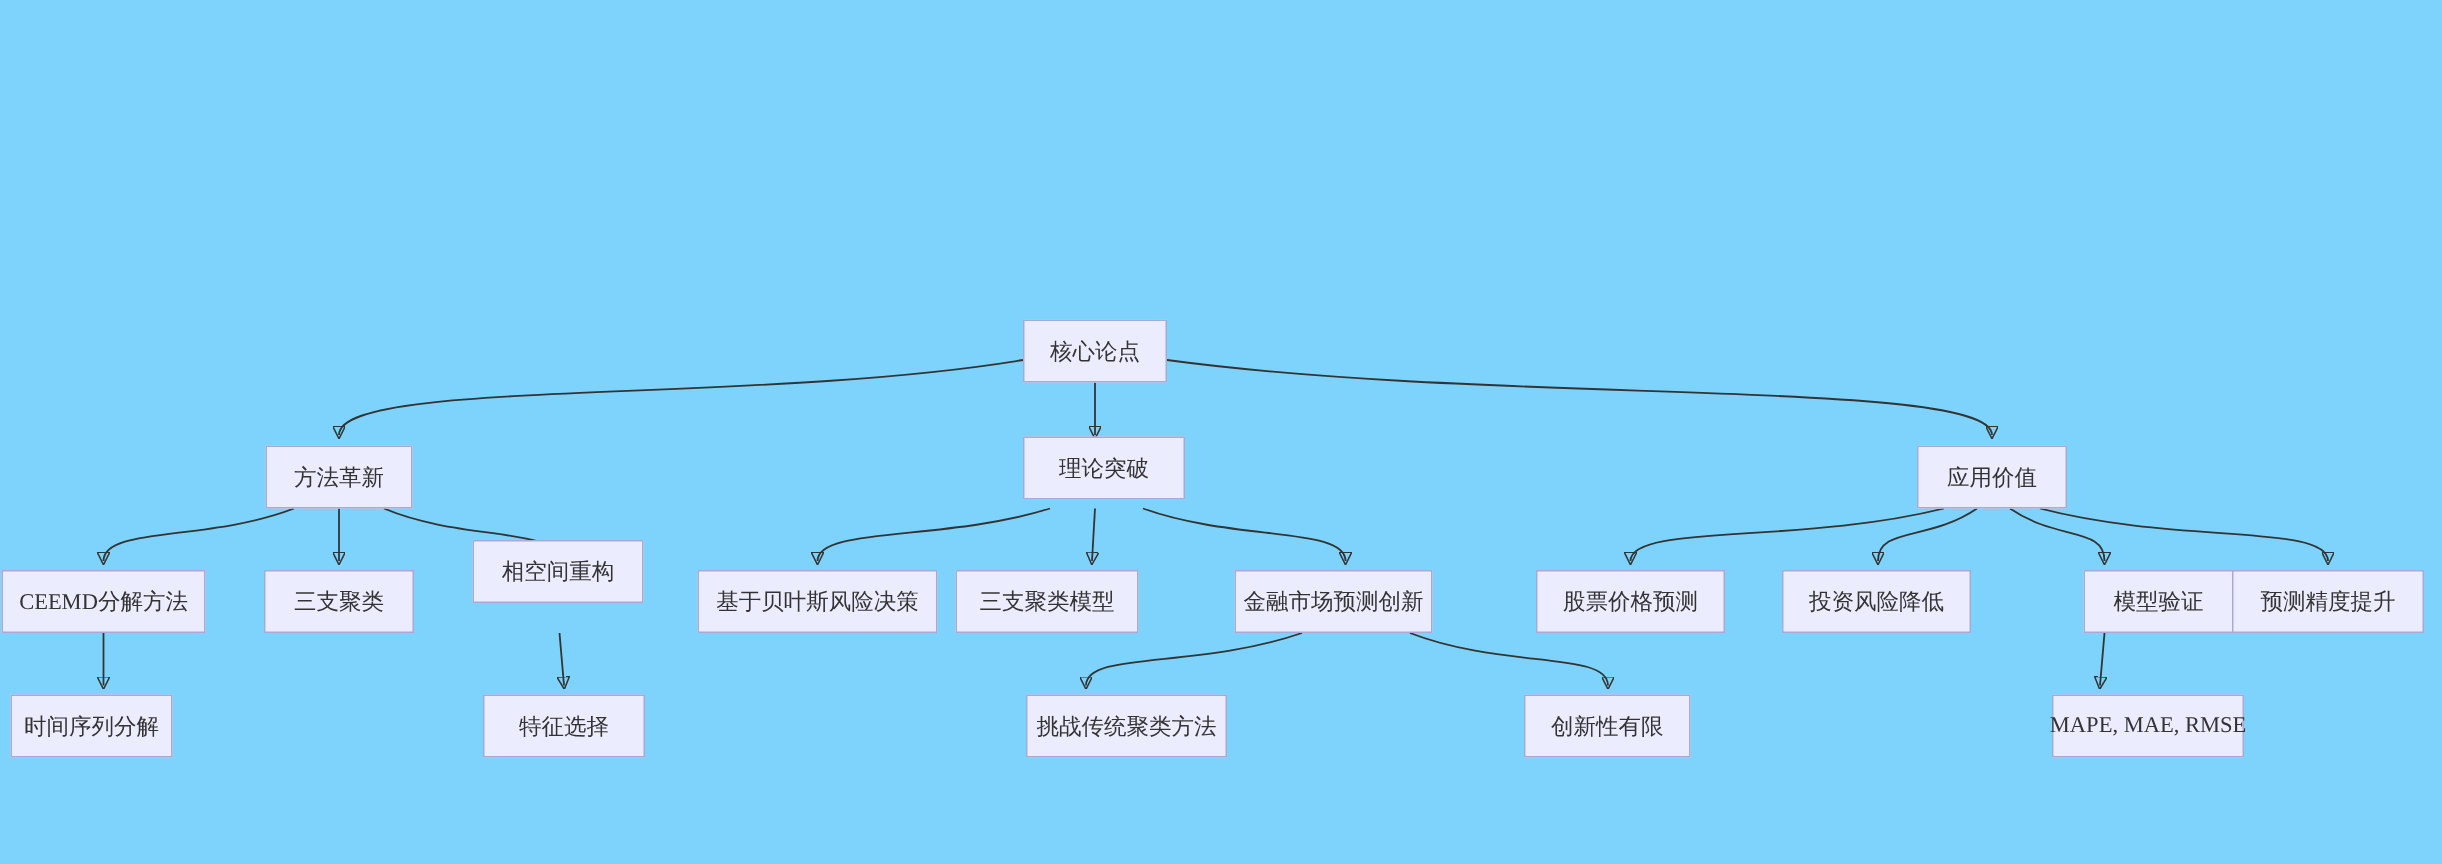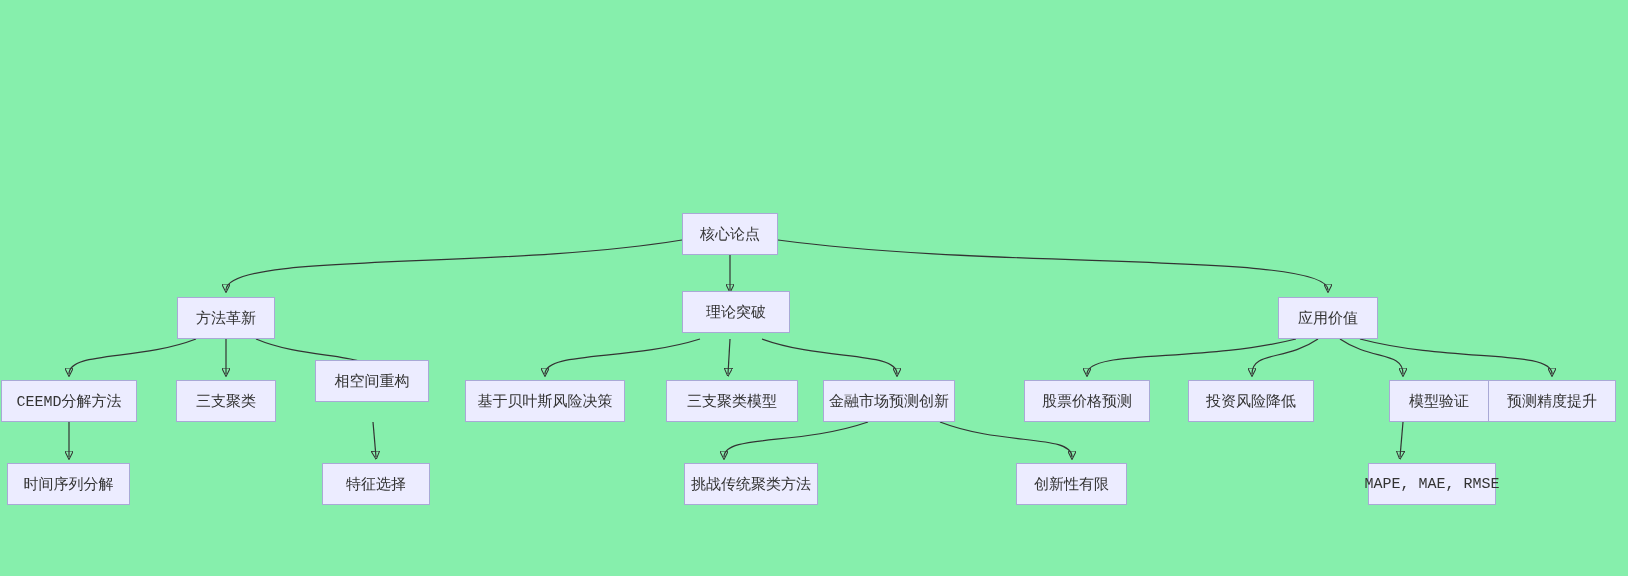--- a/index.html
+++ b/index.html
@@ -1,20 +1,20 @@
 <!DOCTYPE html>
 <html><head>
 <meta charset="utf-8">
 <style>
   html,body{margin:0;padding:0;background:#ffffff;}
   .canvas{
     position:relative;
     width:1628px;height:576px;
-    background:#86efac;
-    font-family:Liberation Mono, monospace;
+    background:#7dd3fc;
+    font-family:Liberation Serif, serif;
     overflow:hidden;
   }
   svg.edges{position:absolute;left:0;top:0;width:1628px;height:576px;}
   svg.edges path{fill:none;stroke:#333333;stroke-width:1.2px;}
   .node{
     position:absolute;
     height:42px;
     background:#ECECFF;
     border:1px solid #A9A9D6;
     color:#333333;
@@ -59,26 +59,26 @@
   <div class="node" style="left:682px;top:213px;width:96px">核心论点</div>
 
   <div class="node" style="left:177px;top:297px;width:98px">方法革新</div>
   <div class="node" style="left:682px;top:291px;width:108px">理论突破</div>
   <div class="node" style="left:1278px;top:297px;width:100px">应用价值</div>
 
   <div class="node" style="left:1px;top:380px;width:136px">CEEMD分解方法</div>
   <div class="node" style="left:176px;top:380px;width:100px">三支聚类</div>
   <div class="node" style="left:315px;top:360px;width:114px">相空间重构</div>
   <div class="node" style="left:465px;top:380px;width:160px">基于贝叶斯风险决策</div>
-  <div class="node" style="left:666px;top:380px;width:132px">三支聚类模型</div>
+  <div class="node" style="left:637px;top:380px;width:122px">三支聚类模型</div>
   <div class="node" style="left:823px;top:380px;width:132px">金融市场预测创新</div>
   <div class="node" style="left:1024px;top:380px;width:126px">股票价格预测</div>
   <div class="node" style="left:1188px;top:380px;width:126px">投资风险降低</div>
   <div class="node" style="left:1389px;top:380px;width:100px">模型验证</div>
   <div class="node" style="left:1488px;top:380px;width:128px">预测精度提升</div>
 
-  <div class="node" style="left:7px;top:463px;width:123px">时间序列分解</div>
+  <div class="node" style="left:7px;top:463px;width:108px">时间序列分解</div>
   <div class="node" style="left:322px;top:463px;width:108px">特征选择</div>
   <div class="node" style="left:684px;top:463px;width:134px">挑战传统聚类方法</div>
   <div class="node" style="left:1016px;top:463px;width:111px">创新性有限</div>
   <div class="node" style="left:1368px;top:463px;width:128px">MAPE, MAE, RMSE</div>
 
 </div>
 
 </body></html>

